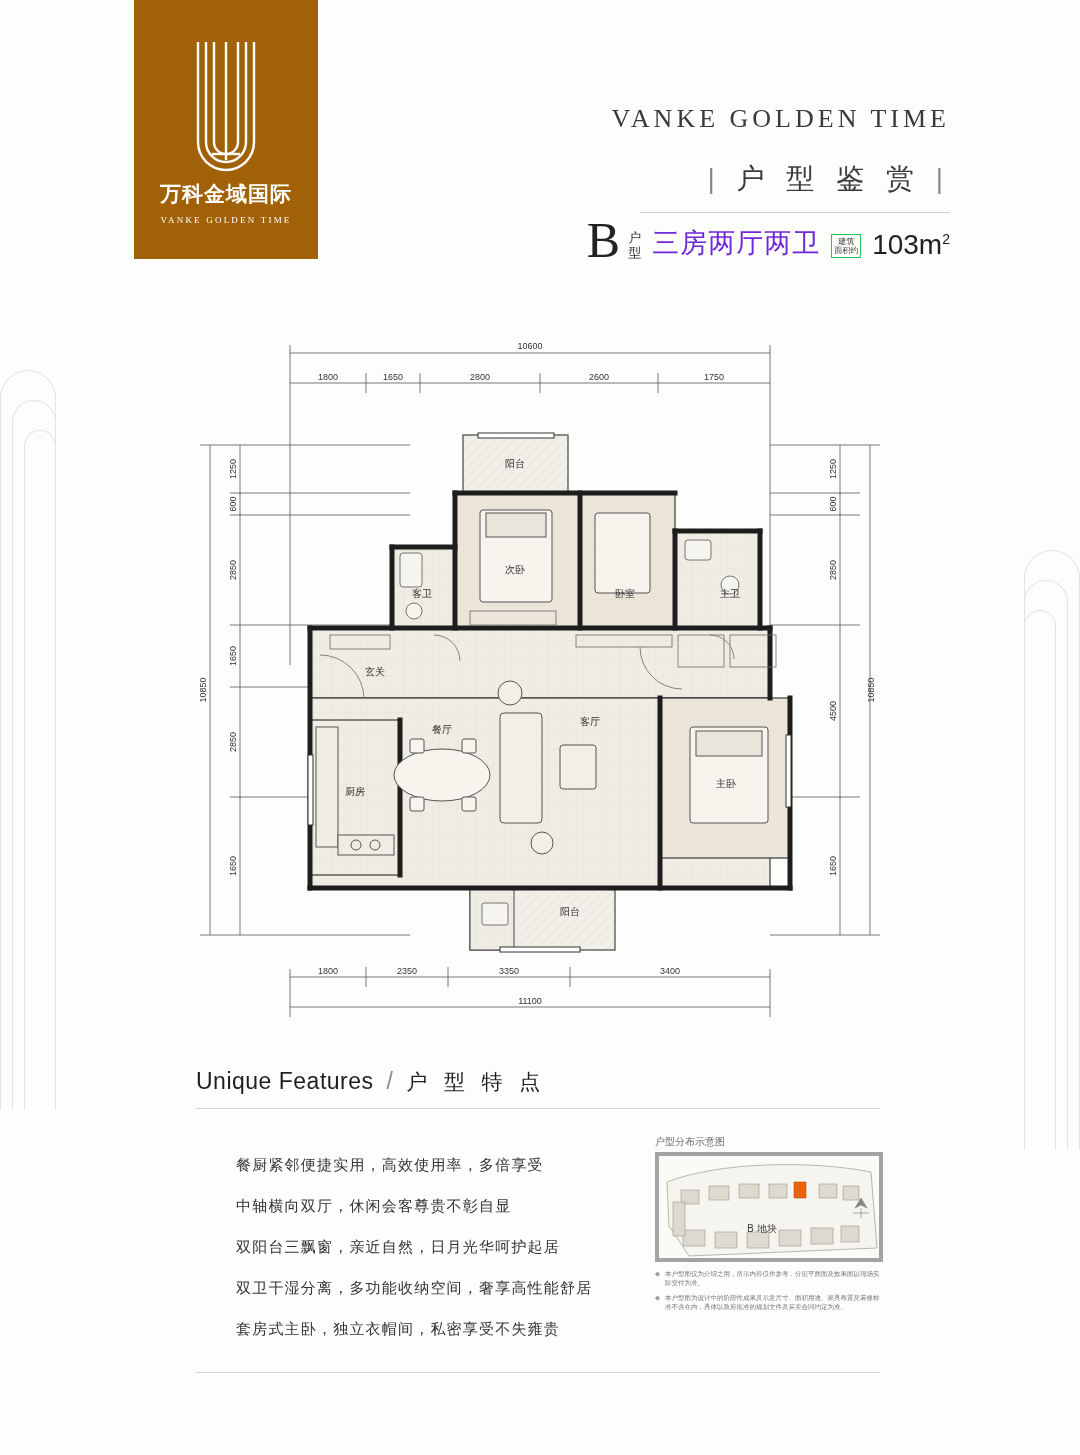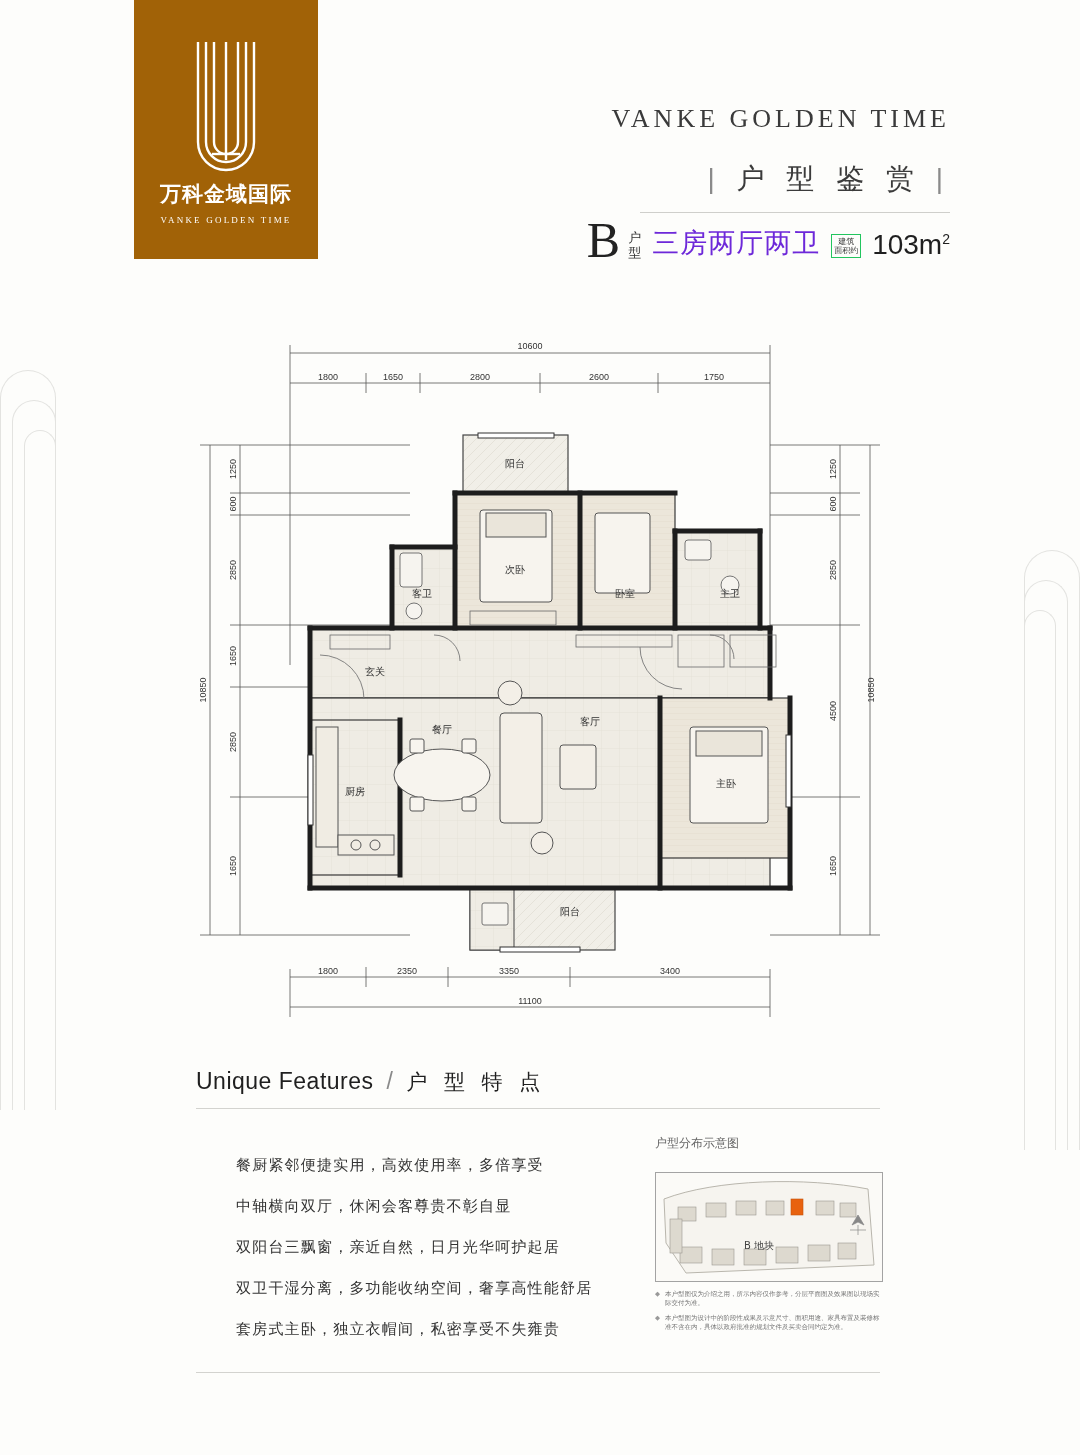--- a/index.html
+++ b/index.html
@@ -109,24 +109,24 @@
   .feat-list li {
     list-style:none; font-size:15px; color:#333; margin-bottom:22px;
     letter-spacing:1.2px; font-family:"DejaVu Sans", sans-serif;
   }
 
   
   .sitemap {
     position:absolute; left:655px; top:1135px; width:228px;
   }
   .sitemap-cap {
-    font-size:12px; color:#666; margin-bottom:20px; font-family:"DejaVu Sans", sans-serif;
+    font-size:10px; color:#666; margin-bottom:3px; font-family:"DejaVu Sans", sans-serif;
   }
   .sitemap-box {
-    width:228px; height:110px; border:1px solid #a3a3a3; background:#fbfaf7;
+    width:228px; height:110px; border:4px solid #a3a3a3; background:#fbfaf7;
     position:relative; overflow:hidden;
   }
   .sitemap-label {
     position:absolute; left:88px; top:66px; font-size:10px; color:#444;
     font-family:"DejaVu Sans", sans-serif;
   }
   .notes { margin-top:8px; }
   .note {
     display:flex; gap:5px; font-size:6.5px; line-height:9px; color:#777;
     margin-bottom:6px; font-family:"DejaVu Sans", sans-serif;

